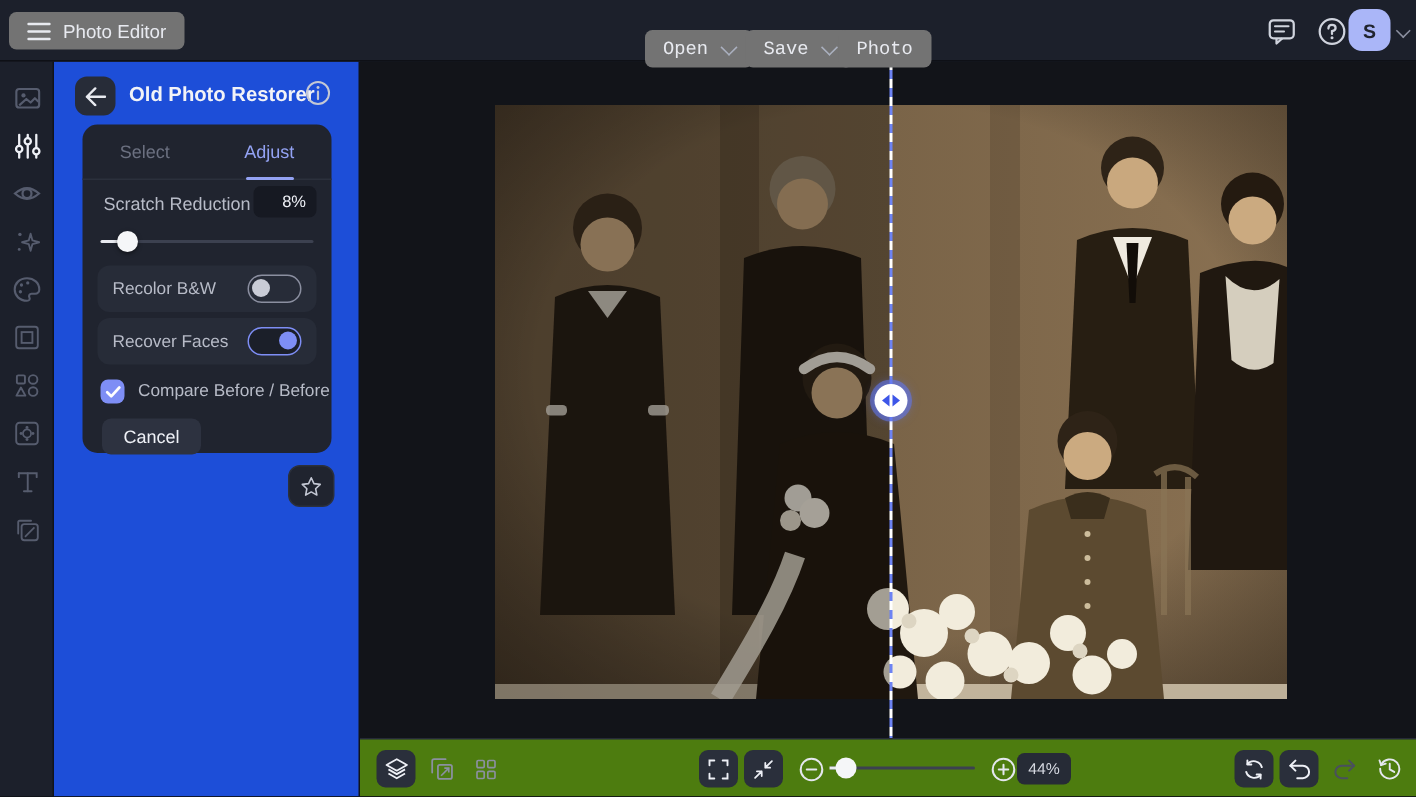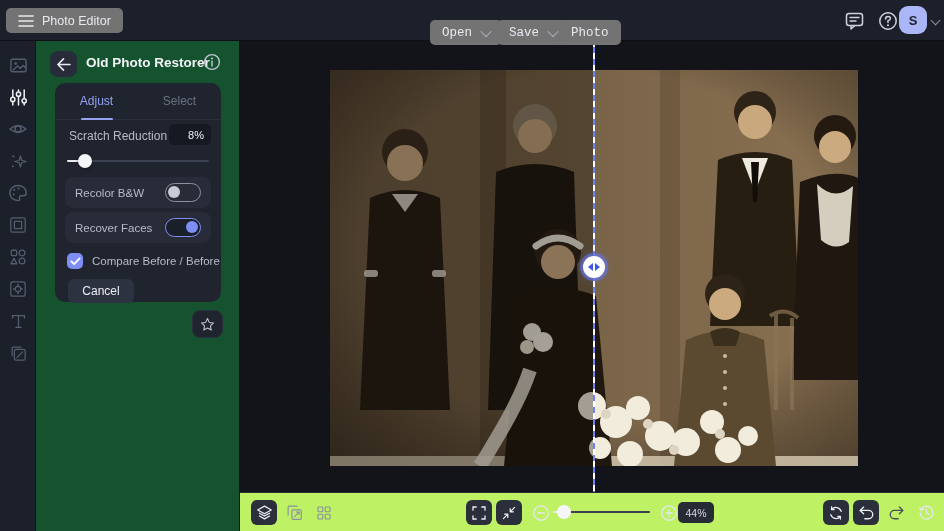--- a/index.html
+++ b/index.html
@@ -27,21 +27,21 @@
   .avatar-caret { position:absolute; left:932px; top:17px; width:7px; height:7px;
     border-right:1.5px solid #8b8fa0; border-bottom:1.5px solid #8b8fa0; transform:rotate(45deg); cursor:pointer; }
   
   .rail { position:absolute; left:0; top:41px; width:36px; height:490px;
     background:#1c202b; border-right:1px solid #10131a; z-index:4; }
   .rail-item { position:absolute; left:7px; width:22px; height:22px; color:#565c6e;
     display:flex; align-items:center; justify-content:center; cursor:pointer; }
   .rail-item.active { color:#eef0f6; }
   
   .panel { position:absolute; left:36px; top:41px; width:204px; height:490px;
-    background:#14532d; border-right:1px solid #10131a; z-index:4;text-decoration:underline; }
+    background:#1d4ed8; border-right:1px solid #10131a; z-index:4;text-decoration:underline; }
   .back-btn { position:absolute; left:14px; top:10px; width:27px; height:26px; border-radius:8px;
     background:#272c38; color:#e8eaf0; display:flex; align-items:center; justify-content:center; cursor:pointer; }
   .panel-title { position:absolute; left:50px; top:14px; font-size:13.5px; font-weight:bold; color:#f2f3f7; }
   .info-btn { position:absolute; right:16px; top:12px; width:20px; height:20px; color:#c4c8d4; cursor:pointer; }
   .card { position:absolute; left:19px; top:42px; width:166px; height:219px;
     background:#20242f; border-radius:10px; }
   .tabs { position:absolute; left:0; top:0; width:100%; height:37px;
     display:flex; border-bottom:1px solid #2b303c; }
   .tab { flex:1; display:flex; align-items:center; justify-content:center;
     font-size:12px; color:#6b7080; cursor:pointer; position:relative; }
@@ -86,21 +86,21 @@
   .divider-line { position:absolute; left:353px; top:0; width:2px; height:451px; z-index:3;
     background:repeating-linear-gradient(180deg,#ffffff 0 6px,#6d83f3 6px 12px); cursor:ew-resize; }
   .divider-handle { position:absolute; left:343px; top:215px; width:22px; height:22px; border-radius:50%;
     background:#ffffff; box-shadow:0 0 0 3px rgba(96,118,240,.55), 0 0 8px rgba(96,118,240,.8);
     z-index:4; display:flex; align-items:center; justify-content:center; gap:2px; cursor:ew-resize; }
   .tri { width:0; height:0; border-top:4px solid transparent; border-bottom:4px solid transparent; }
   .tri-l { border-right:5px solid #3d56e8; }
   .tri-r { border-left:5px solid #3d56e8; }
   
   .toolbar { position:absolute; left:240px; top:492px; width:704px; height:39px;
-    background:#bef264; border-top:1px solid #262b37; z-index:5; }
+    background:#4d7c0f; border-top:1px solid #262b37; z-index:5; }
   .tool-chip { position:absolute; top:7px; width:26px; height:25px; border-radius:6px; color:#8b90a0;
     display:flex; align-items:center; justify-content:center; cursor:pointer; }
   .tool-chip.lit { background:#2a2f3b; color:#eef0f6; }
   .tool-chip.bright { color:#e4e7ee; }
   .tool-chip.dim { color:#4a4f5e; }
   .zoom-slider { position:absolute; left:313px; top:12px; width:97px; height:14px; cursor:pointer; }
   .zoom-slider .track { position:absolute; left:0; right:0; top:6px; height:2px; background:#3c4150; border-radius:2px; }
   .zoom-slider .fill { position:absolute; left:0; top:6px; height:2px; background:#e8eaf0; }
   .zoom-slider .thumb { position:absolute; top:0; width:14px; height:14px; border-radius:50%; background:#f5f6f8; }
   .zoom-value { position:absolute; left:438px; top:9px; width:36px; height:21px; background:#262b36;
@@ -251,22 +251,22 @@
     <div class="info-btn">
       <svg width="18" height="18" viewBox="0 0 20 20">
           <circle cx="10" cy="10" r="8.2" fill="none" stroke="currentColor" stroke-width="1.5"></circle>
           <circle cx="10" cy="6" r="1.1" fill="currentColor"></circle>
           <line x1="10" y1="9" x2="10" y2="14.5" stroke="currentColor" stroke-width="1.6" stroke-linecap="round"></line>
         </svg>
     </div>
 
     <div class="card">
       <div class="tabs">
+        <div class="tab">Select</div>
         <div class="tab active">Adjust</div>
-        <div class="tab">Select</div>
       </div>
 
       <div class="sr-label">Scratch Reduction</div>
       <div class="sr-value">8%</div>
       <div class="slider">
         <div class="track"></div>
         <div class="fill" style="width:18px;"></div>
         <div class="thumb" style="left:11px;"></div>
       </div>
 

